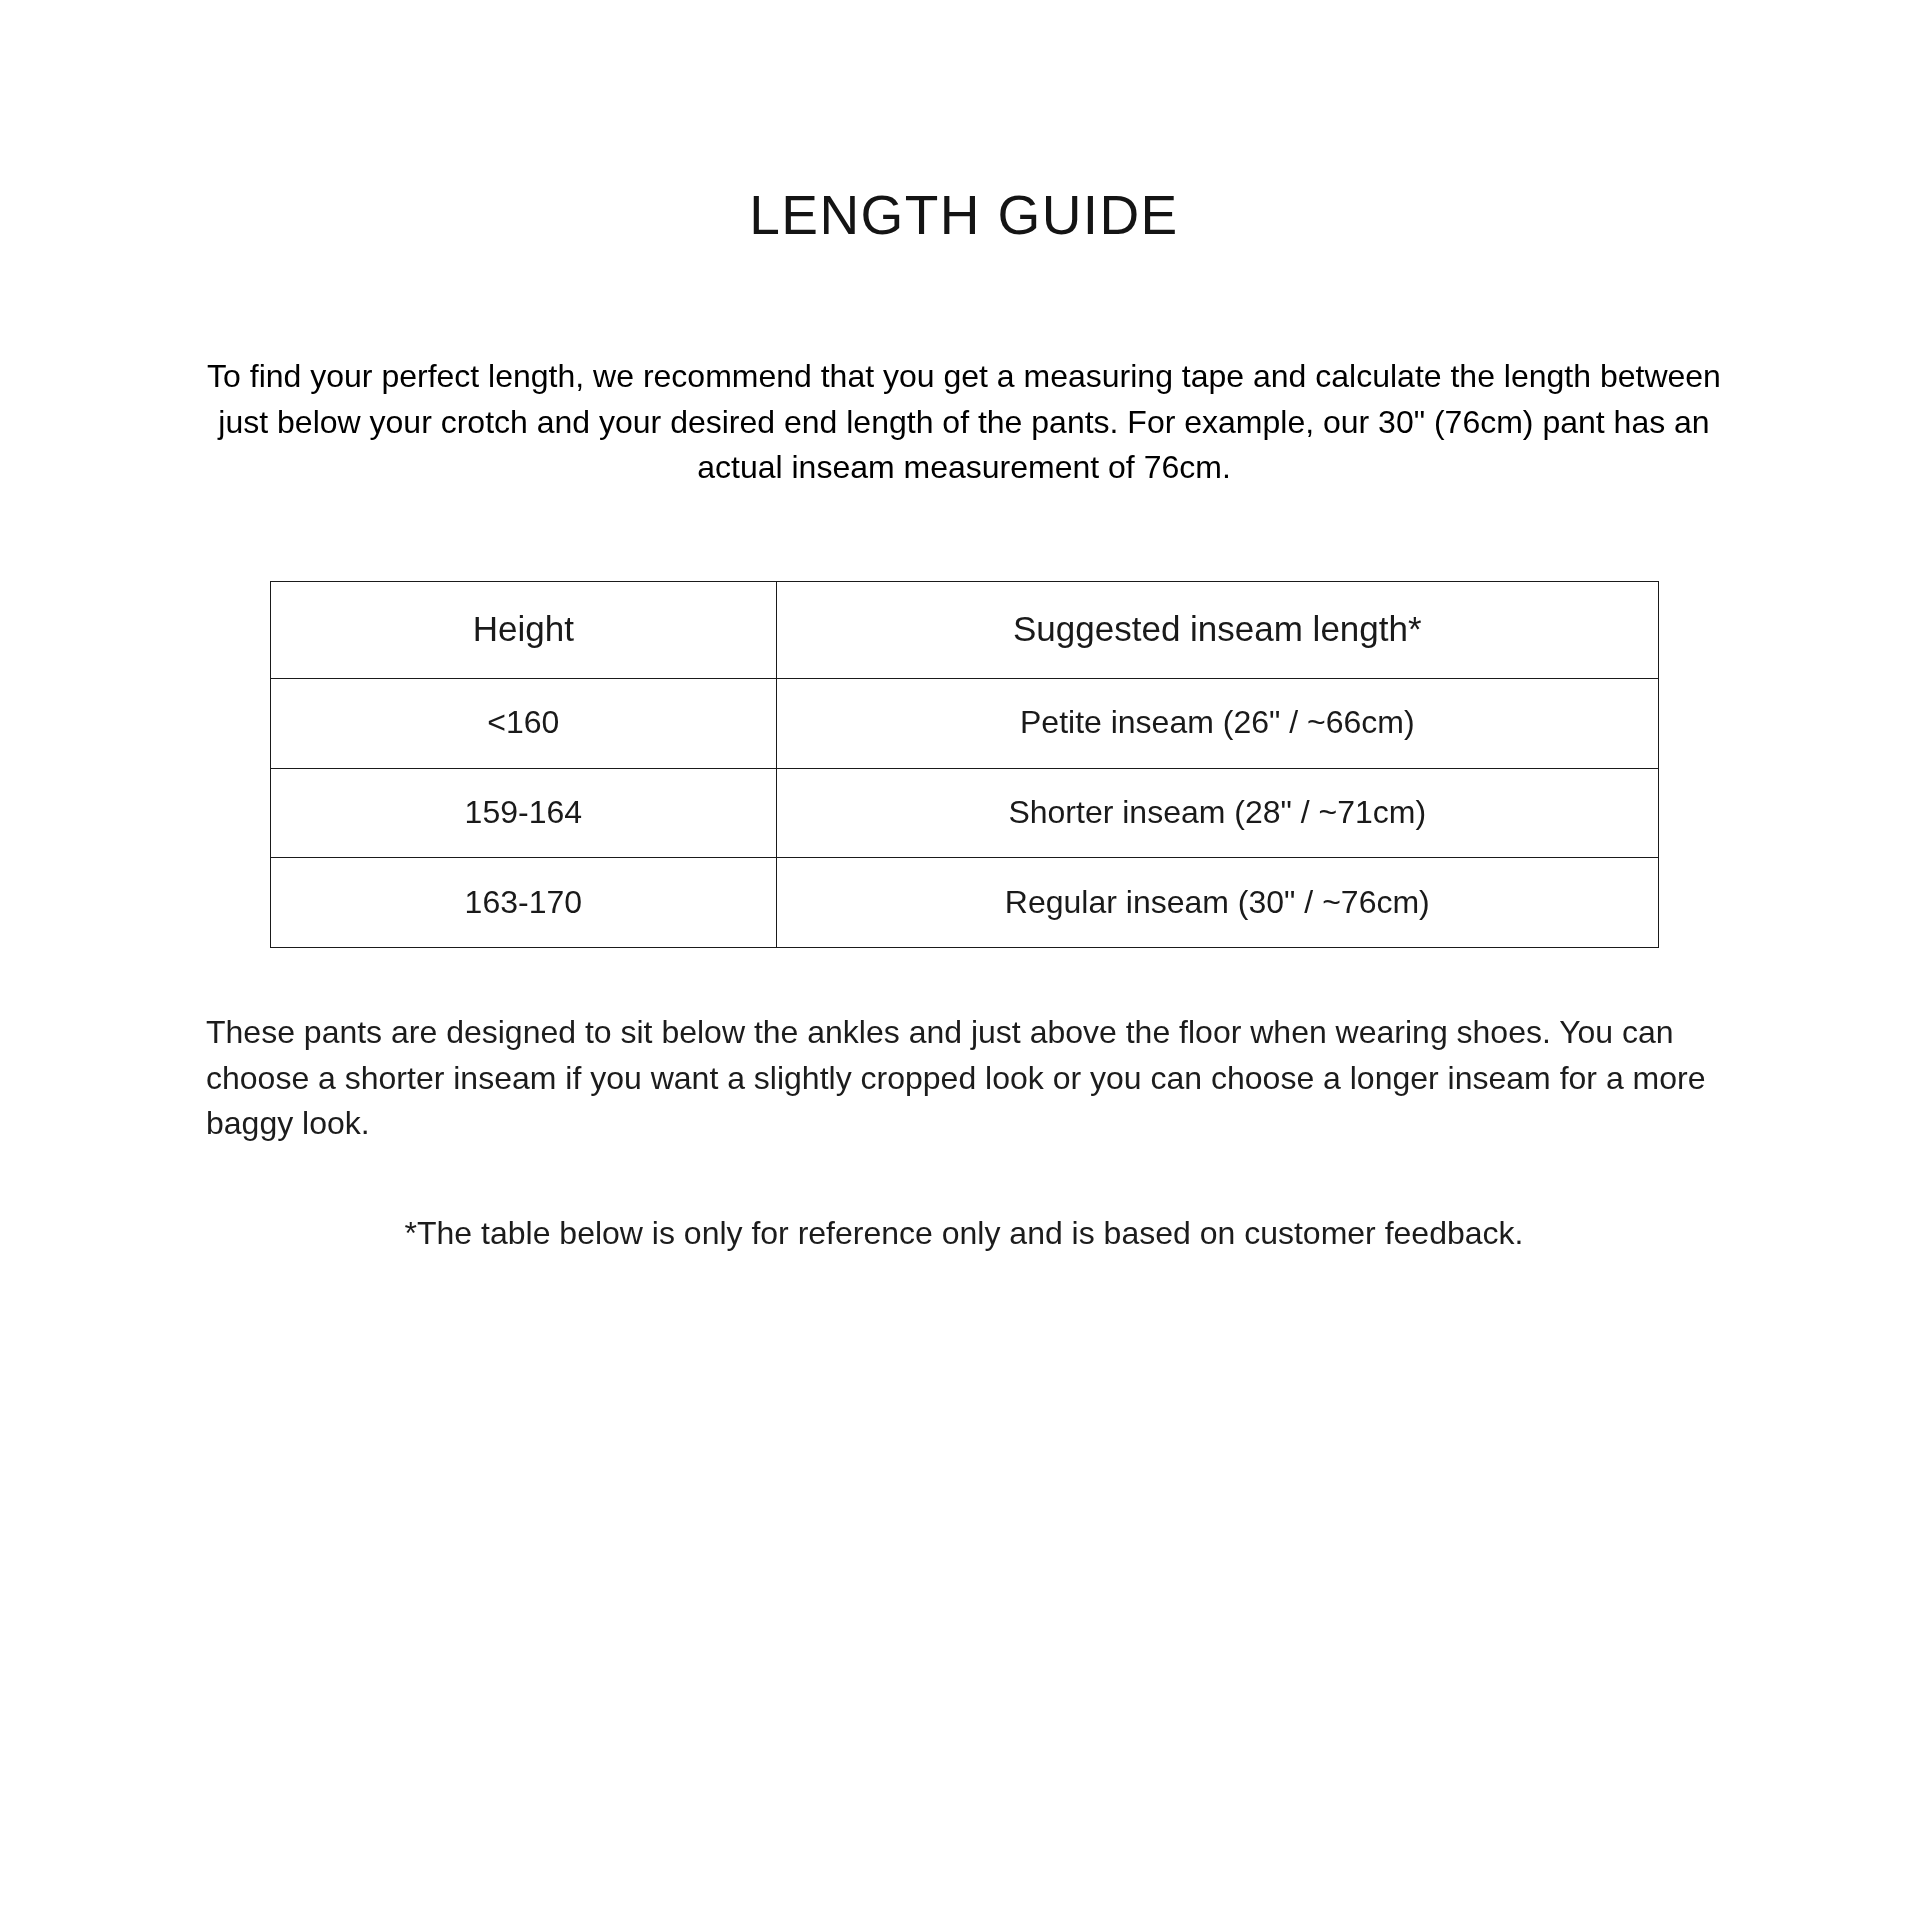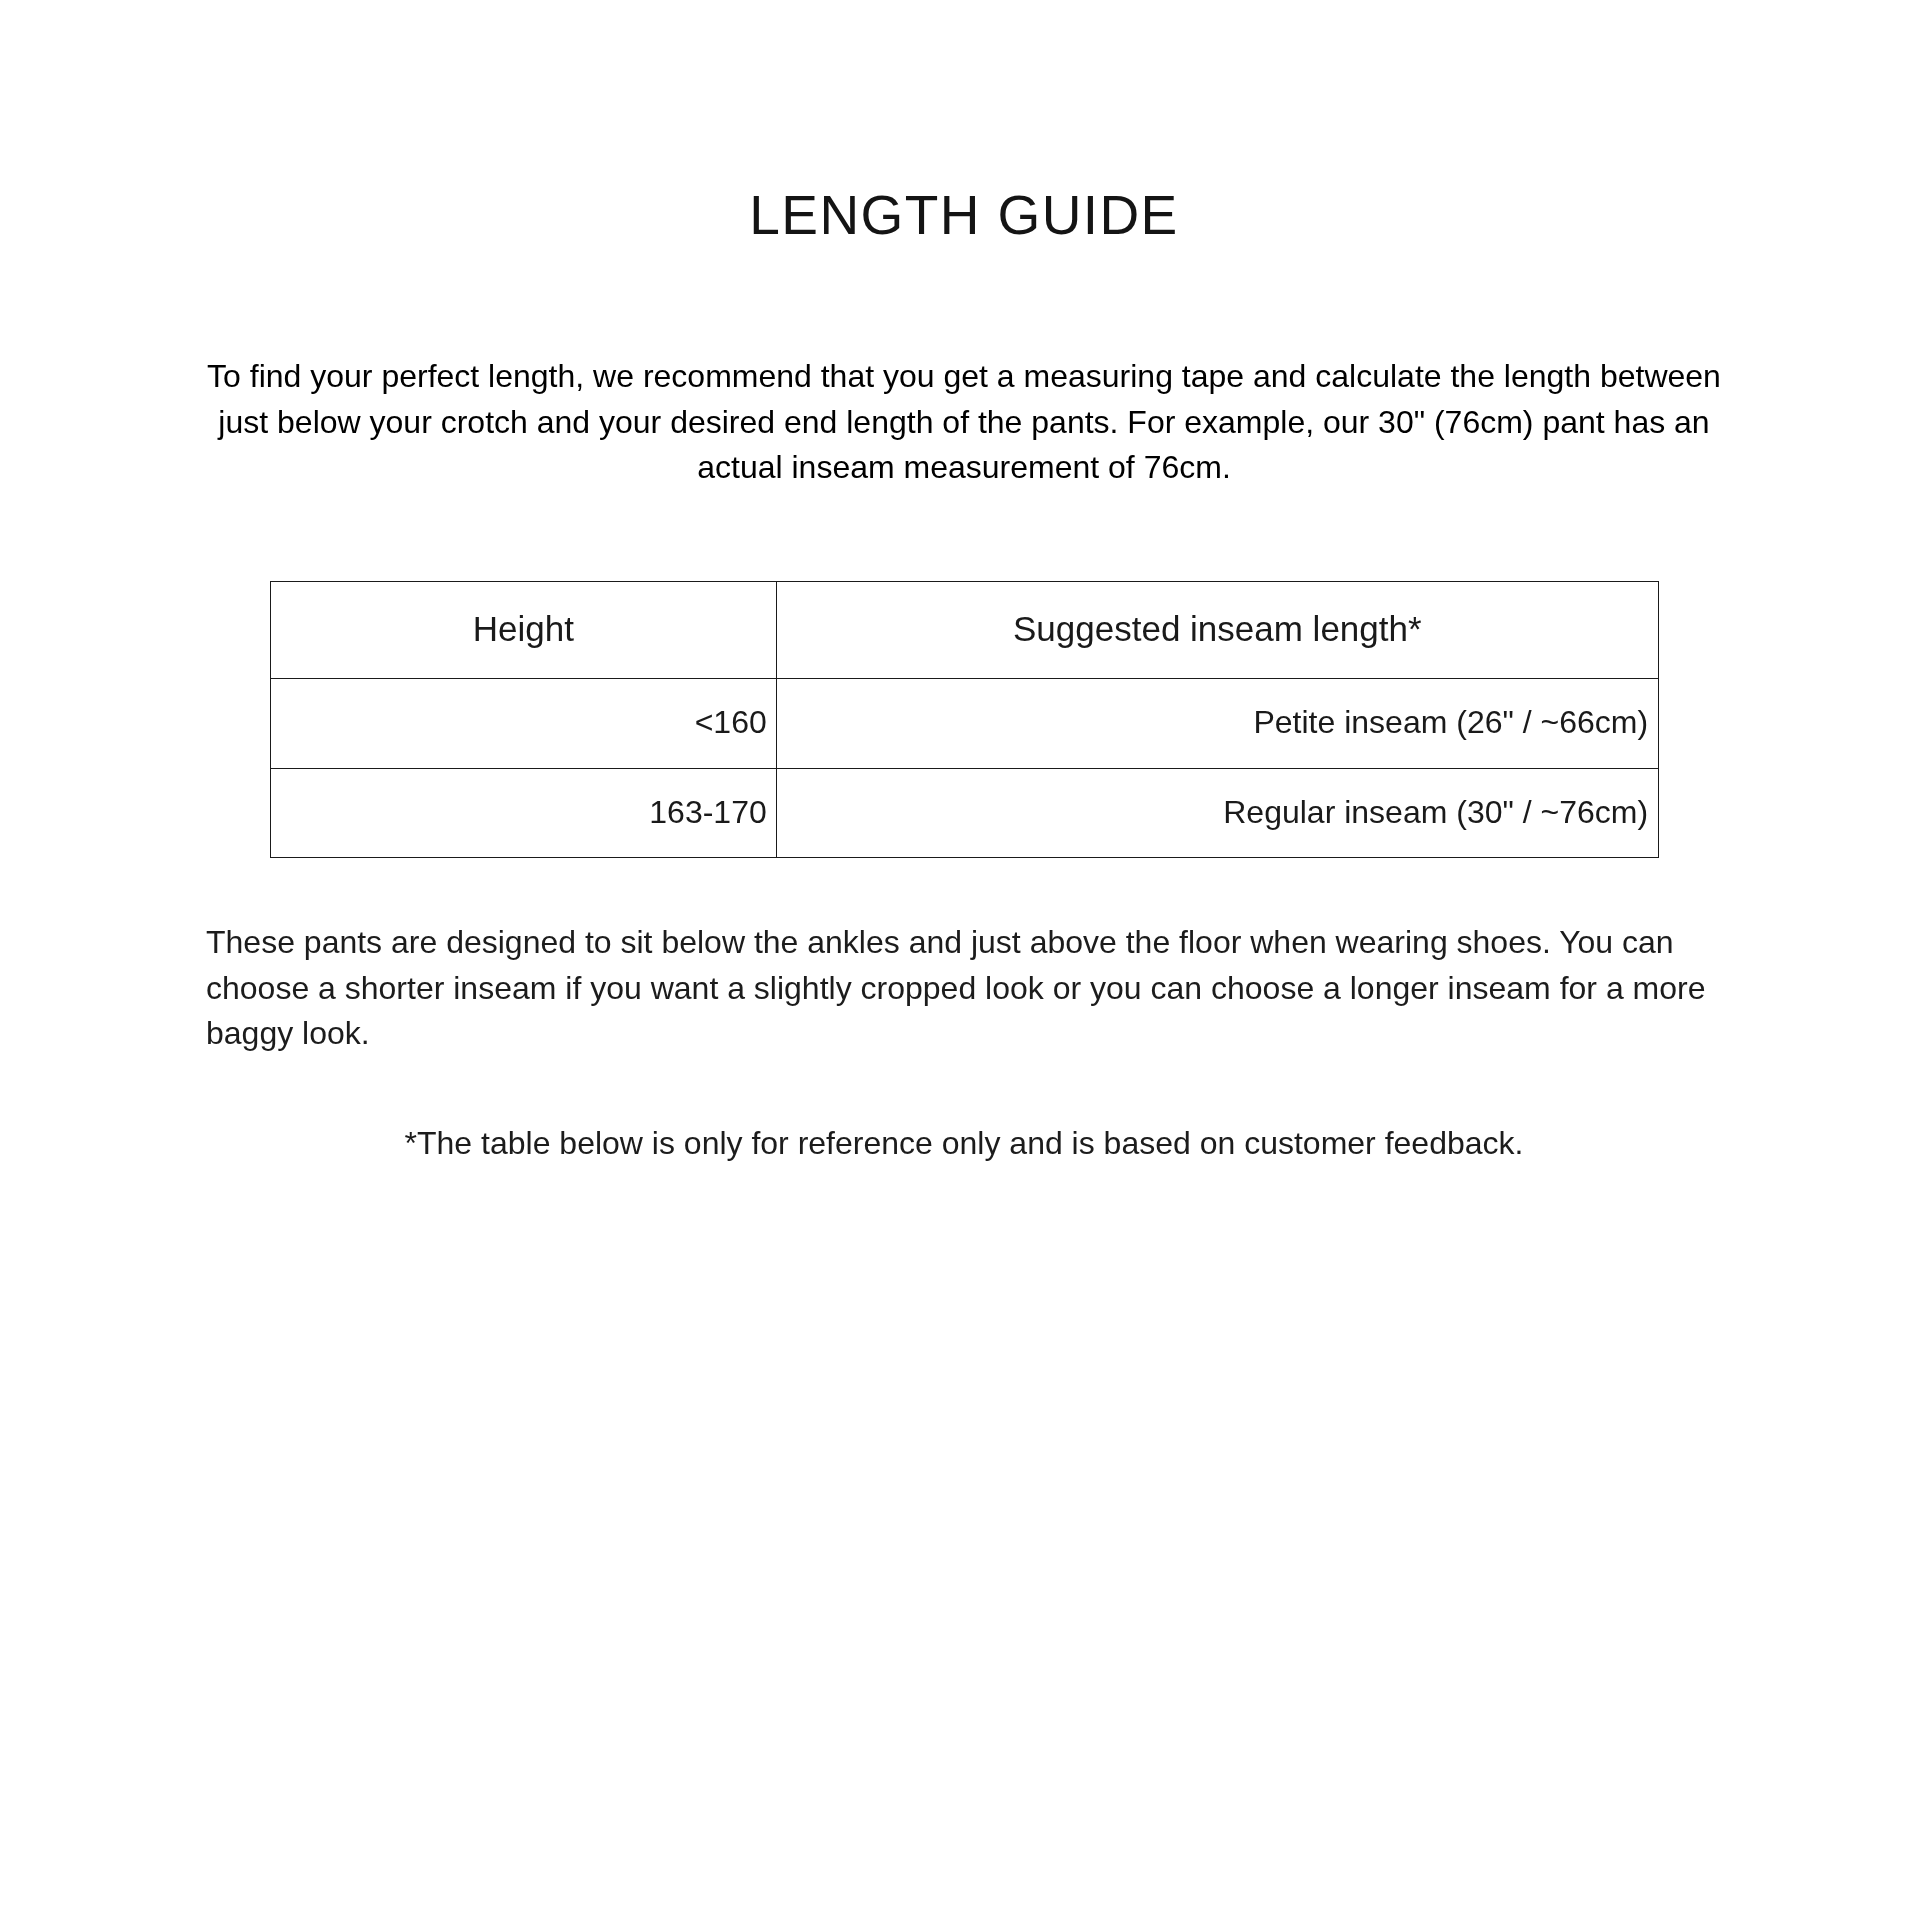--- a/index.html
+++ b/index.html
@@ -60,21 +60,20 @@
   table.guide col.c2 { width: 63.5%; }
   table.guide thead th {
     font-size: 35px;
     padding: 26px 9.4px 28px;
     line-height: 1.2;
   }
   table.guide tbody td {
     font-size: 32px;
     padding: 24.5px 9.4px 26px;
     line-height: 1.2;
-    text-align: right;
   }
   .note {
     margin-top: 62px;
     width: 1516px;
     text-align: left;
     font-size: 32px;
     line-height: 1.42;
     color: #1c1c1c;
   }
   .footnote {
@@ -105,20 +104,24 @@
           <th>Height</th>
           <th>Suggested inseam length*</th>
         </tr>
       </thead>
       <tbody>
         <tr>
           <td>&lt;160</td>
           <td>Petite inseam (26" / ~66cm)</td>
         </tr>
         <tr>
+          <td>159-164</td>
+          <td>Shorter inseam (28" / ~71cm)</td>
+        </tr>
+        <tr>
           <td>163-170</td>
           <td>Regular inseam (30" / ~76cm)</td>
         </tr>
       </tbody>
     </table>
   </div>
 
   <p class="note">These pants are designed to sit below the ankles and just above the floor when wearing shoes. You can choose a shorter inseam if you want a slightly cropped look or you can choose a longer inseam for a more baggy look.</p>
 
   <p class="footnote">*The table below is only for reference only and is based on customer feedback.</p>

